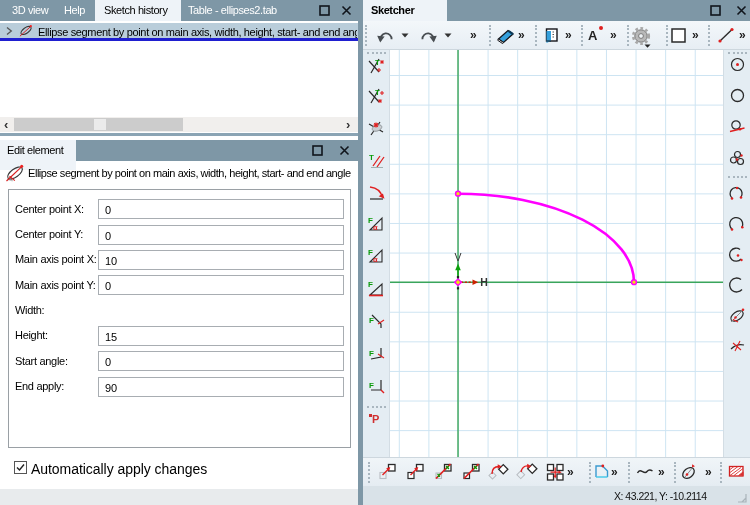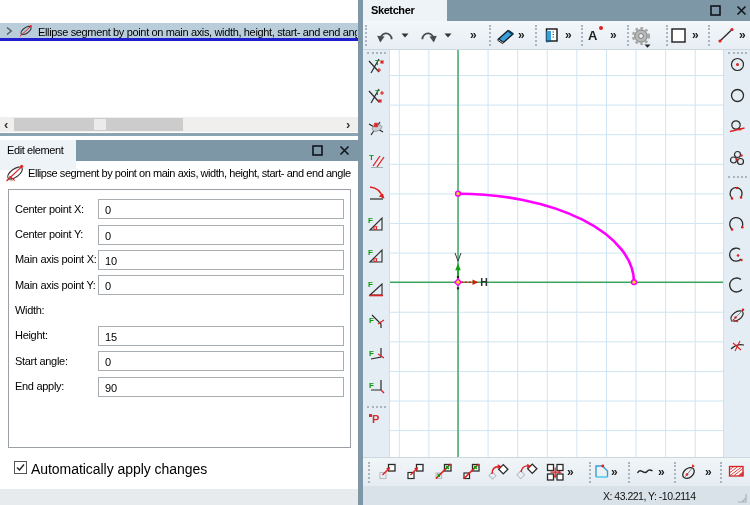--- a/index.html
+++ b/index.html
@@ -11,20 +11,34 @@
   svg { display:block; }
   .inputbox { width:246px; height:20px; border:1px solid #a8adb2; background:#fff; font-size:11px; padding:4px 0 0 6px; letter-spacing:0; }
   .chev { font-size:12px; font-weight:bold; color:#1c1c1c; letter-spacing:-1px; }
   .ticon { position:absolute; top:5px; }
 </style>
 </head>
 <body>
 
 <div class="abs" style="left:0;top:0;width:358px;height:505px;background:#fff;">
 
+  <div class="abs titlebar" style="left:0;top:0;width:358px;height:21px;">
+    <div class="abs" style="left:12px;top:4px;">3D view</div>
+    <div class="abs" style="left:64px;top:4px;">Help</div>
+    <div class="abs tab-active" style="left:95px;top:0;width:86px;height:21px;">
+      <div class="abs" style="left:9px;top:4px;">Sketch history</div>
+    </div>
+    <div class="abs" style="left:188px;top:4px;">Table - ellipses2.tab</div>
+    <svg class="abs" style="left:319px;top:5px;" width="11" height="11" viewBox="0 0 11 11">
+        <rect x="1" y="1" width="9" height="9" fill="none" stroke="#10151c" stroke-width="1.6"></rect>
+      </svg>
+    <svg class="abs" style="left:341px;top:5px;" width="11" height="11" viewBox="0 0 11 11">
+        <path d="M1.5 1.5 L9.5 9.5 M9.5 1.5 L1.5 9.5" stroke="#10151c" stroke-width="1.6"></path>
+      </svg>
+  </div>
 
   <div class="abs" style="left:0;top:23px;width:358px;height:15px;background:#b9cdda;"></div>
   <div class="abs" style="left:0;top:38px;width:358px;height:3px;background:#1f1fd0;"></div>
   <svg class="abs" style="left:5px;top:26px;" width="8" height="10" viewBox="0 0 8 10">
       <path d="M2 1.5 L6.3 5 L2 8.5" fill="none" stroke="#555" stroke-width="1.3"></path>
     </svg>
   <svg class="abs" style="left:19px;top:24px;" width="14" height="13" viewBox="0 0 16 16">
     <ellipse cx="8" cy="8" rx="7.2" ry="3.4" fill="none" stroke="#383838" stroke-width="1.2" transform="rotate(-36 8 8)"></ellipse>
     <path d="M0.5 15 L13.8 3" stroke="#d81f1f" stroke-width="1.2"></path>
     <circle cx="13.9" cy="2.7" r="1.4" fill="#e22"></circle>
@@ -371,18 +385,18 @@
     <div class="abs chev" style="left:342px;top:7px;">»</div>
     <div class="abs" style="left:357px;top:4px;height:21px;border-left:2px dotted #a9b6bf;"></div>
     <svg class="abs" style="left:365px;top:5px;" width="17" height="17" viewBox="0 0 17 17">
       <rect x="1.5" y="3.5" width="13.5" height="9.5" fill="#fff" stroke="#d02020" stroke-width="1.3"></rect>
       <path d="M2 6.5 L6 3.5 M2 9.5 L10 3.5 M2 12.5 L13 4.5 M6 12.5 L15 5.5 M10.5 12.5 L15 9" stroke="#d83030" stroke-width="0.9"></path>
       <polygon points="10.5,12.8 15.5,12.8 15.5,8.5" fill="#d83030"></polygon>
     </svg>
   </div>
 
   <div class="abs" style="left:0;top:486px;width:387px;height:19px;background:#d9e2e8;">
-    <div class="abs" style="left:240px;top:4px;color:#111;font-size:10.5px;letter-spacing:-0.5px;">X: 43.221, Y: -10.2114</div>
+    <div class="abs" style="left:251px;top:4px;color:#111;font-size:10.5px;letter-spacing:-0.5px;">X: 43.221, Y: -10.2114</div>
     <svg class="abs" style="left:373px;top:6px;" width="12" height="12" viewBox="0 0 12 12">
       <path d="M10 2 L10 10 L2 10 M10 6 L6 10" stroke="#aab4ba" stroke-width="1.2" fill="none"></path>
     </svg>
   </div>
 </div>
 
 </body></html>

